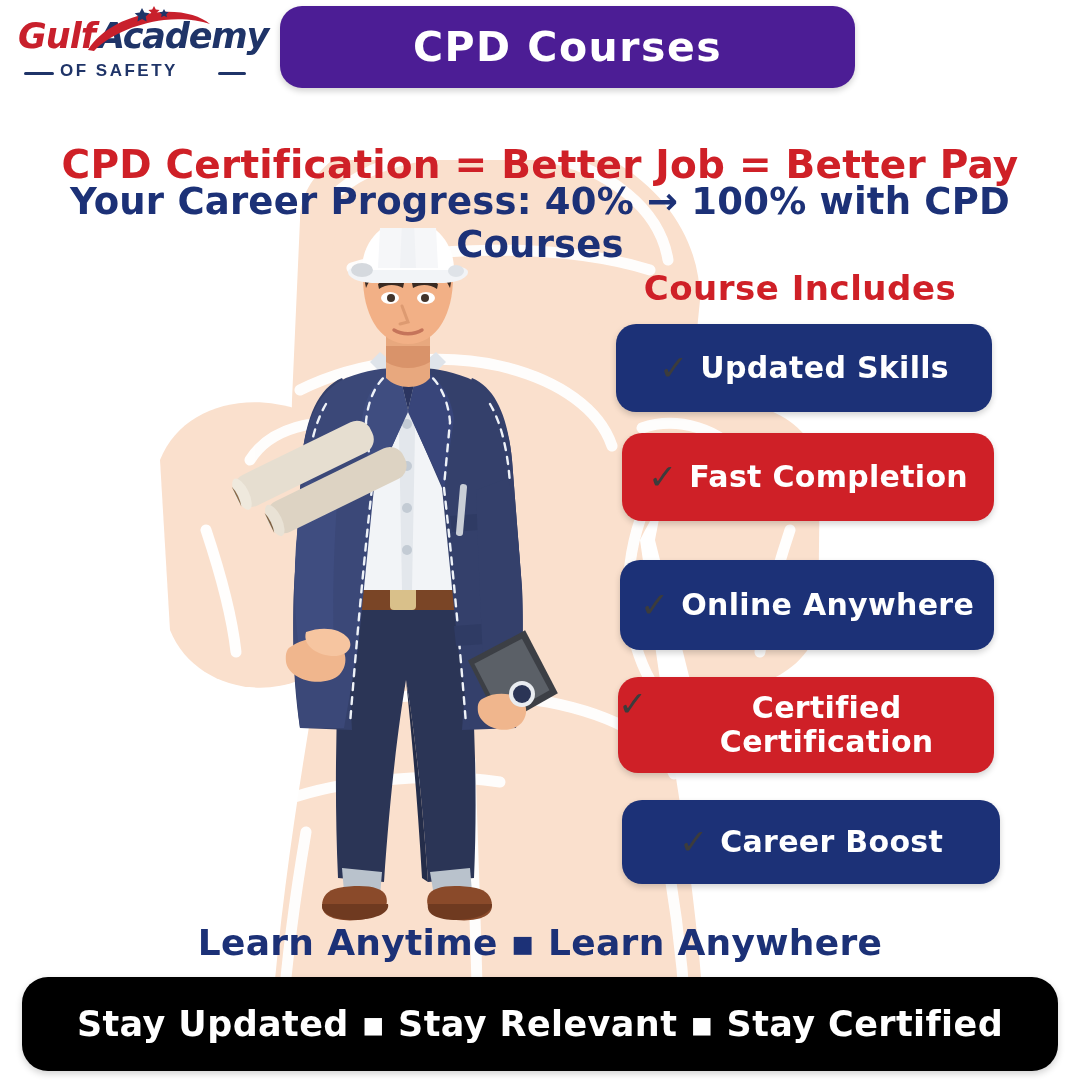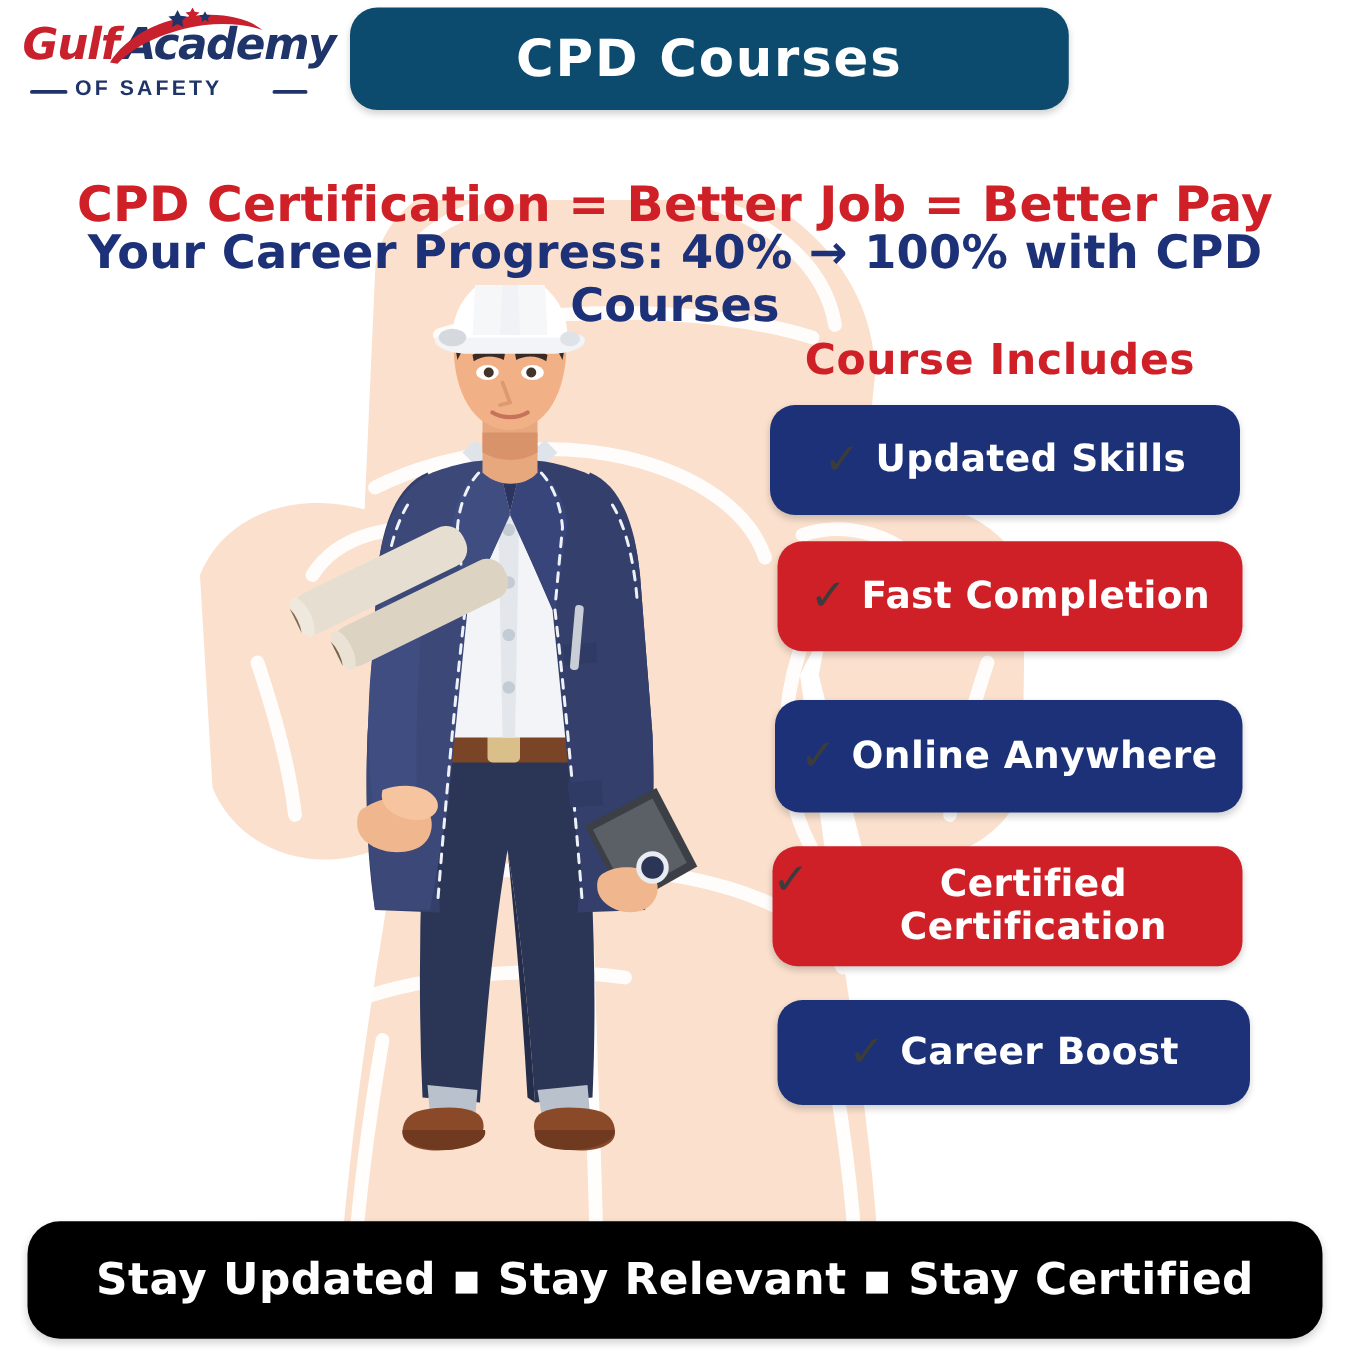--- a/index.html
+++ b/index.html
@@ -35,21 +35,21 @@
     font-family:"Liberation Sans", sans-serif;font-weight:bold;font-size:17px;
     color:#1f3468;letter-spacing:2.5px;
   }
   .logo-rule{position:absolute;top:11px;height:2.5px;background:#1f3468;border-radius:2px;}
   .logo-rule.left{left:10px;width:30px;}
   .logo-rule.right{left:204px;width:28px;}
 
   
   .header-banner{
     position:absolute;left:280px;top:6px;width:575px;height:82px;
-    background:#0c4a6e;border-radius:22px;z-index:6;
+    background:#4c1d95;border-radius:22px;z-index:6;
     display:flex;align-items:center;justify-content:center;
     box-shadow:0 3px 6px rgba(0,0,0,.18);
   }
   .header-banner .title{
     color:#ffffff;font-family:"DejaVu Sans", sans-serif;font-weight:bold;
     font-size:41px;letter-spacing:1.5px;
   }
 
   
   .tagline-red{
@@ -296,18 +296,19 @@
   <div class="pill red pill-3">
     <span class="check">✓</span>
     <span class="plabel">Certified Certification</span>
   </div>
 
   <div class="pill navy pill-4">
     <span class="check">✓</span>
     <span class="plabel">Career Boost</span>
   </div>
 
+  <div class="learn-line">Learn Anytime ▪ Learn Anywhere</div>
 
   <div class="footer-banner">
     <span class="ftext">Stay Updated ▪ Stay Relevant ▪ Stay Certified</span>
   </div>
 
 </div>
 
 </body></html>

